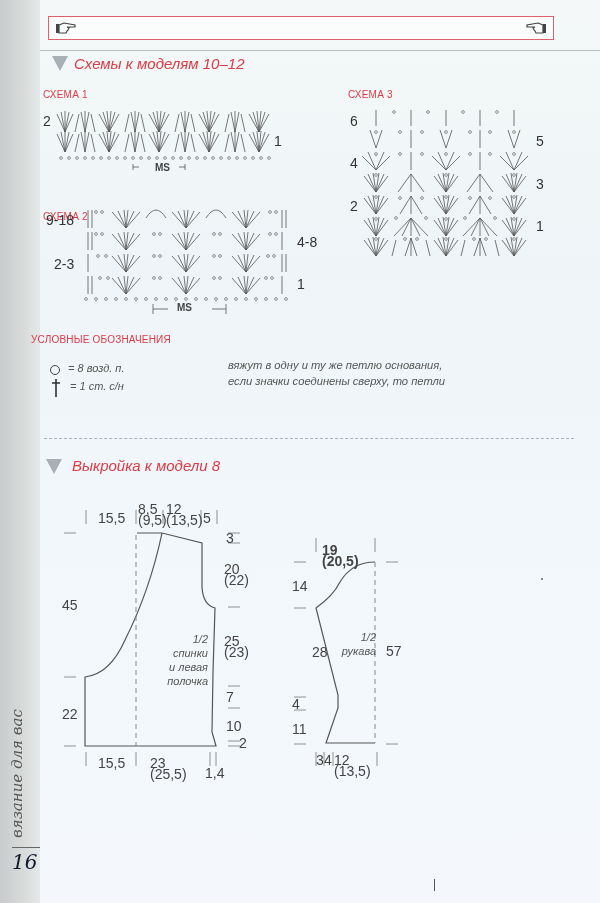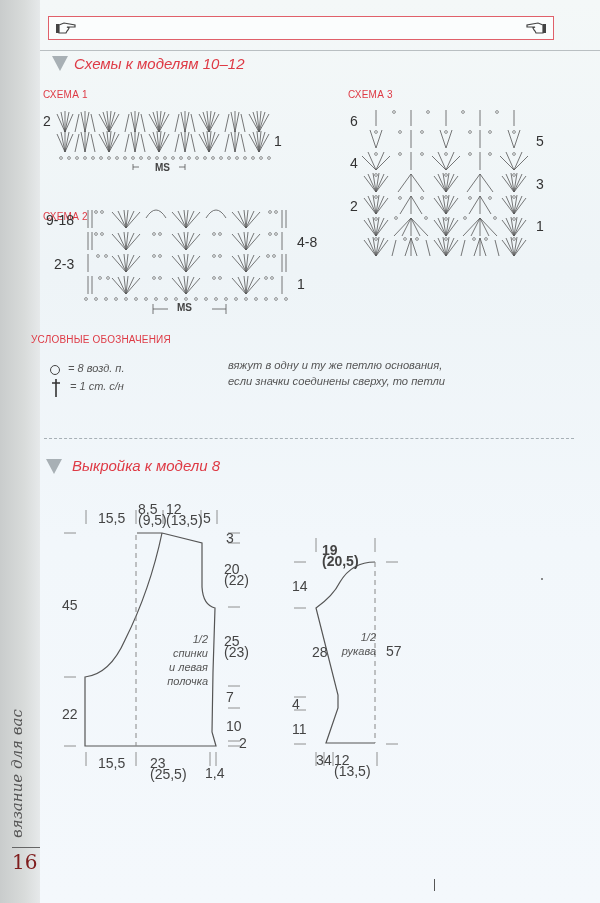--- a/index.html
+++ b/index.html
@@ -40,21 +40,21 @@
   .ms { position: absolute; font-size: 10px; color: #444; font-weight: bold; }
   .legend { position: absolute; font-size: 11px; font-style: italic; color: #555; }
   .note { position: absolute; left: 228px; top: 358px; width: 240px; font-size: 11.2px; line-height: 15.5px; font-style: italic; color: #555; }
   .dashed { position: absolute; left: 44px; top: 438px; width: 530px; border-top: 1px dashed #a7b0b6; }
   .dim { position: absolute; font-size: 14px; color: #444; text-align: left; line-height: 11px; }
   .piece-label { position: absolute; font-size: 11px; font-style: italic; color: #555; text-align: right; line-height: 14px; }
   .side-text {
     position: absolute; left: 8px; top: 838px; transform-origin: left top; transform: rotate(-90deg);
     font-family: "DejaVu Serif", serif; font-style: italic; font-size: 15px; color: #555; white-space: nowrap;
   }
-  .page-num { position: absolute; left: 12px; top: 850px; font-family: "DejaVu Serif", serif; font-size: 20px; color: #7f1d1d; }
+  .page-num { position: absolute; left: 12px; top: 850px; font-family: "DejaVu Serif", serif; font-style: italic; font-size: 20px; color: #0f172a; }
   .page-num-rule { position: absolute; left: 12px; top: 847px; width: 28px; height: 1px; background: #666; }
   svg.chart { position: absolute; overflow: visible; }
 </style>
 </head>
 <body>
 
 <div class="spine"></div>
 <div class="page"></div>
 
 <div class="header-box">

